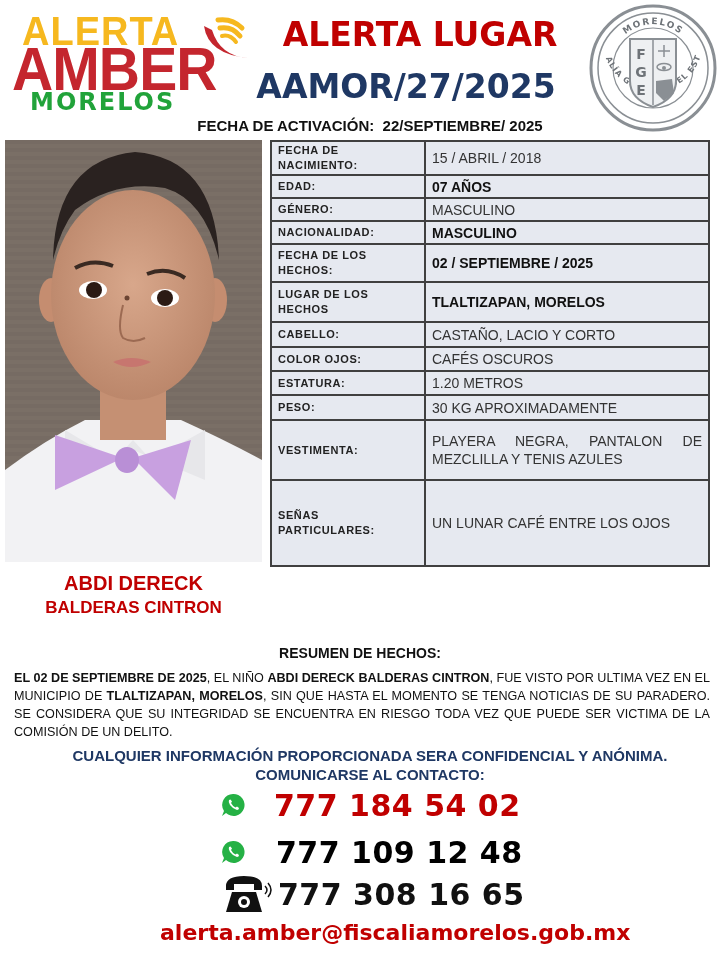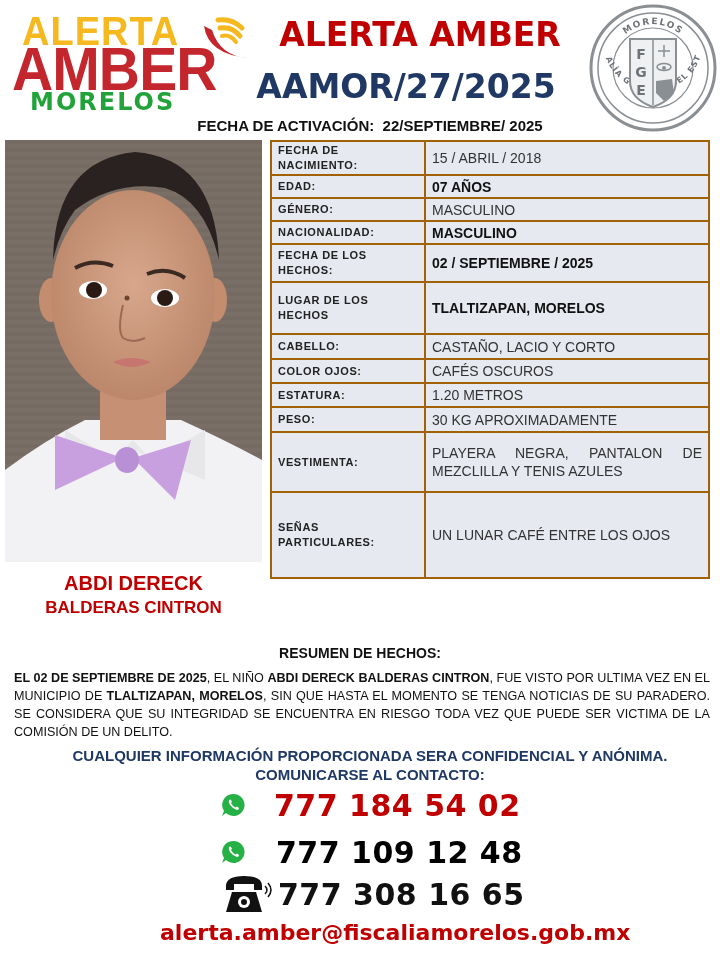--- a/index.html
+++ b/index.html
@@ -22,21 +22,21 @@
   #seal { left:588px; top:3px; width:130px; height:130px; }
 
   
   #photo { left:5px; top:140px; width:257px; height:422px; overflow:hidden; background:#7b7067; }
 
   #name1 { left:5px; top:572px; width:257px; text-align:center; font-weight:bold; font-size:20px; color:#c00000; }
   #name2 { left:5px; top:598px; width:257px; text-align:center; font-weight:bold; font-size:17px; color:#c00000; }
 
   
   #info-table { left:270px; top:140px; width:440px; border-collapse:collapse; }
-  #info-table td { background:#e6e9f0; border:2px solid #a16207; padding:0 6px; vertical-align:middle; }
+  #info-table td { background:#e6e9f0; border:2px solid #404040; padding:0 6px; vertical-align:middle; }
   #info-table td.lbl { width:140px; font-weight:bold; font-size:11px; color:#222; letter-spacing:0.6px; line-height:15px; }
   #info-table td.val { font-size:14px; color:#333; line-height:18px; }
   #info-table td.val.b { font-weight:bold; color:#111; }
   #info-table td.val.j { text-align:justify; text-align-last:left; }
 
   
   #summary-title { left:0; top:645px; width:720px; text-align:center; font-weight:bold; font-size:14px; color:#111; }
   #summary-text { left:14px; top:669px; width:696px; font-size:12.6px; color:#111; line-height:18px; text-align:justify; }
   #summary-text b { font-weight:bold; }
 
@@ -58,21 +58,21 @@
   <div class="logo-amber">AMBER</div>
   <div class="logo-morelos">MORELOS</div>
   <svg class="logo-horn" viewBox="0 0 58 50">
     <path d="M6 12 Q10 40 50 44 Q22 42 14 16 Z" fill="#c4262e"></path>
     <path d="M20 6 Q34 4 44 14" stroke="#f6b81f" stroke-width="5" fill="none" stroke-linecap="round"></path>
     <path d="M22 14 Q34 12 42 22" stroke="#f6b81f" stroke-width="5" fill="none" stroke-linecap="round"></path>
     <path d="M24 22 Q32 20 38 28" stroke="#f6b81f" stroke-width="4" fill="none" stroke-linecap="round"></path>
   </svg>
 </div>
 
-<div id="title-main" class="abs">ALERTA AMBER</div>
+<div id="title-main" class="abs">ALERTA LUGAR</div>
 <div id="title-case" class="abs">AAMOR/27/2025</div>
 <div id="activation" class="abs">
   <span>FECHA DE ACTIVACIÓN:</span>&nbsp;
   <span>22/SEPTIEMBRE/ 2025</span>
 </div>
 
 <svg id="seal" class="abs" viewBox="0 0 130 130">
   <defs>
     <path id="arcTop" d="M30 40 A42 42 0 0 1 100 40"></path>
     <path id="arcBottom" d="M17 52 A50 50 0 0 0 113 52"></path>
@@ -162,21 +162,21 @@
     <td class="val">MASCULINO</td>
   </tr>
   <tr style="height:23px">
     <td class="lbl">NACIONALIDAD:</td>
     <td class="val b">MASCULINO</td>
   </tr>
   <tr style="height:38px">
     <td class="lbl">FECHA DE LOS HECHOS:</td>
     <td class="val b">02 / SEPTIEMBRE / 2025</td>
   </tr>
-  <tr style="height:52px">
+  <tr style="height:40px">
     <td class="lbl">LUGAR DE LOS HECHOS</td>
     <td class="val b">TLALTIZAPAN, MORELOS</td>
   </tr>
   <tr style="height:25px">
     <td class="lbl">CABELLO:</td>
     <td class="val">CASTAÑO, LACIO Y CORTO</td>
   </tr>
   <tr style="height:24px">
     <td class="lbl">COLOR  OJOS:</td>
     <td class="val">CAFÉS OSCUROS</td>

